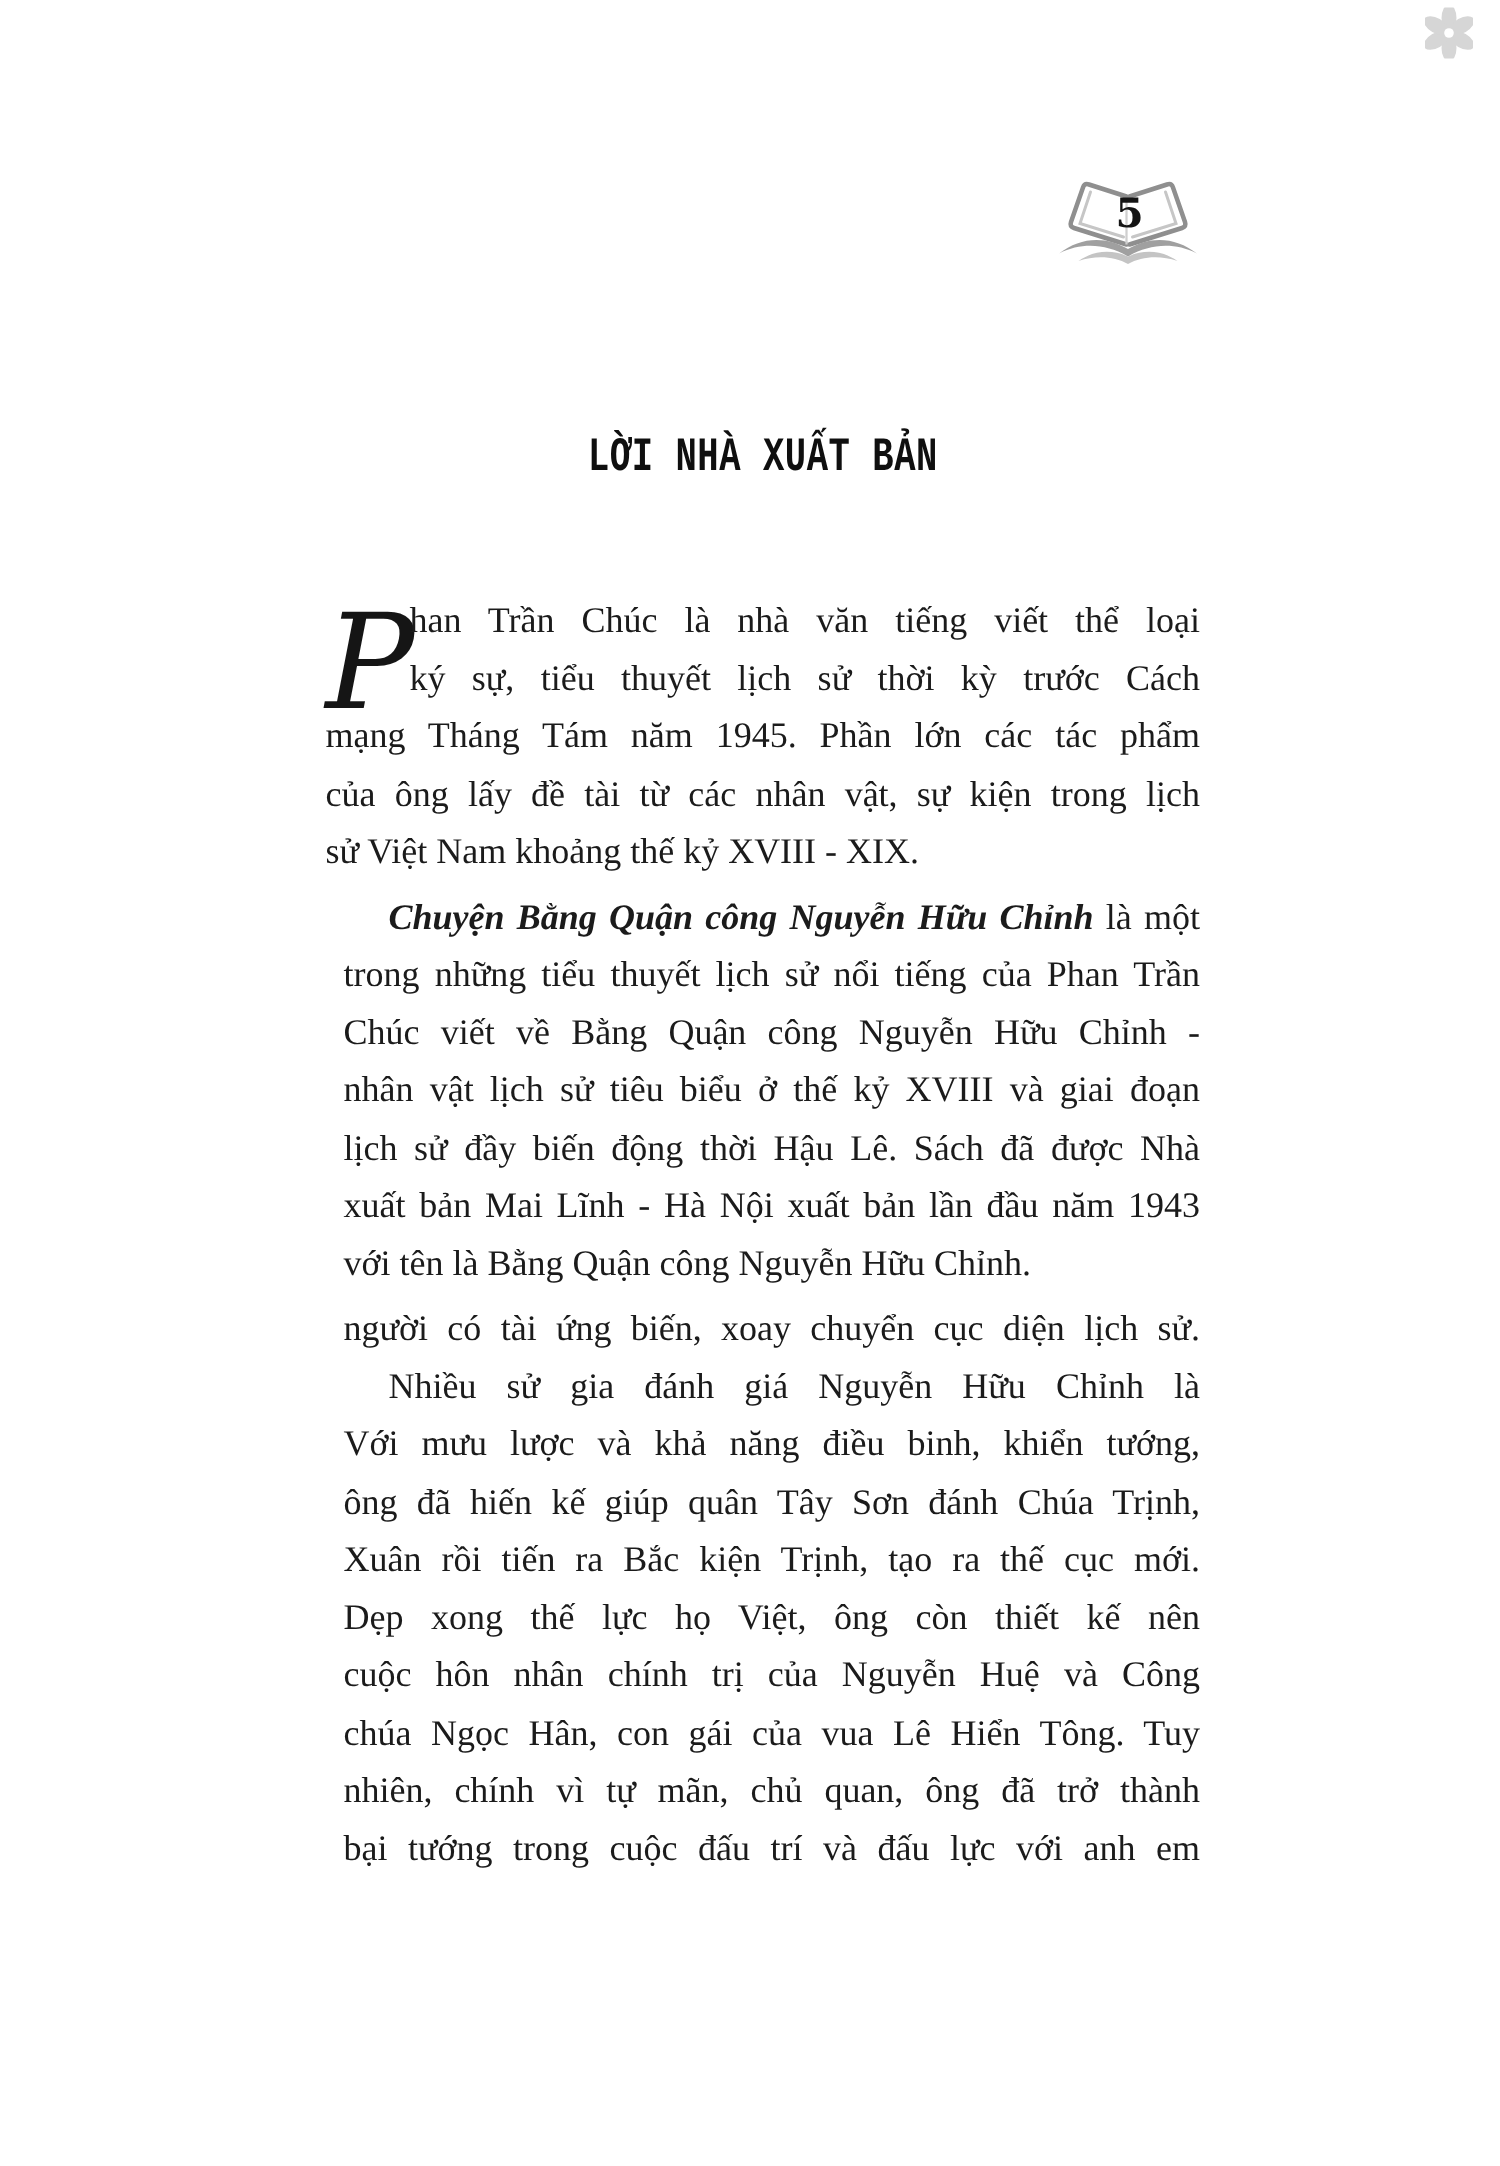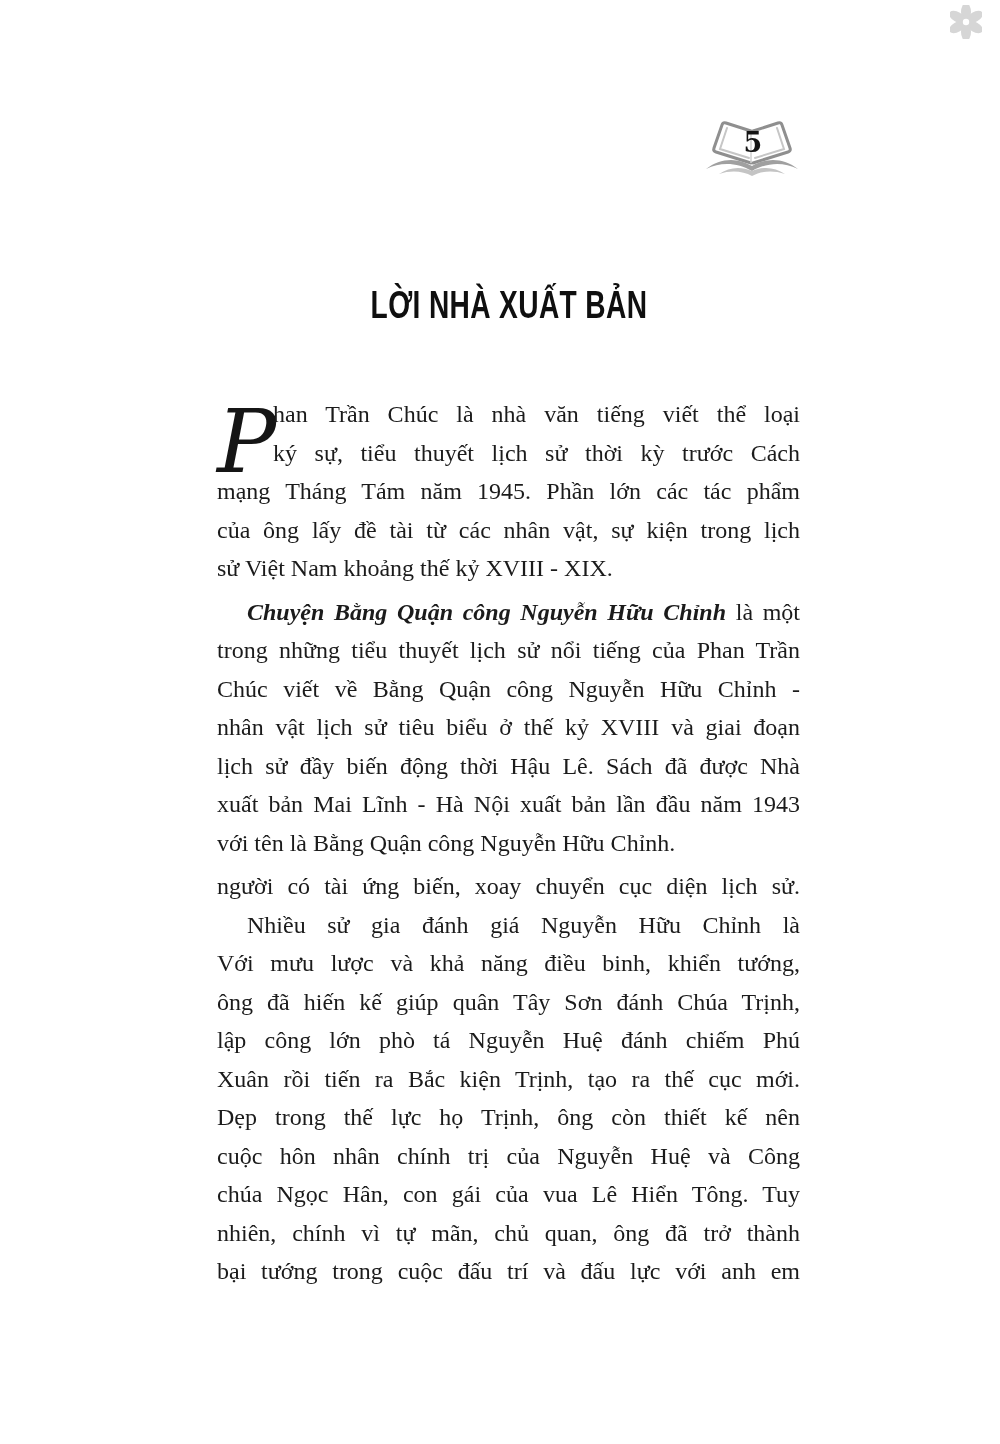--- a/index.html
+++ b/index.html
@@ -15,32 +15,32 @@
   .book { position:absolute; left:699px; top:118px; width:106px; height:58px; }
   .page-number {
     position:absolute; left:740px; top:127px; width:26px; text-align:center;
     font-family:"DejaVu Serif", serif; font-weight:bold; font-size:27px; color:#141414;
   }
 
   
   .title {
     position:absolute; left:217px; top:283px; width:583px; margin:0;
     text-align:center; white-space:nowrap;
-    font-family:Liberation Sans, sans-serif; font-weight:700;
-    font-size:38px; line-height:44px; color:#0f0f0f;
+    font-family:Liberation Mono, monospace; font-weight:700;
+    font-size:32px; line-height:44px; color:#0f0f0f;
   }
   .title-inner { display:inline-block; transform:scaleX(0.74); transform-origin:50% 50%; letter-spacing:0.5px; }
 
   
   .body-text {
     position:absolute; left:217px; top:395px; width:583px;
     font-size:24px; line-height:38.5px; color:#1b1b1b;
   }
   .para { margin:0; }
-  .para + .para { margin-top:5px; }
+  .para + .para { margin-top:5px;margin-left:12px; }
   .line { text-align:justify; text-align-last:justify; }
   .line.last { text-align-last:left; }
   .line.indent { text-indent:30px; }
   .seg-bold-italic { font-weight:bold; font-style:italic; }
   .seg-italic { }
   .drop-cap {
     float:left; width:50px; height:64px; margin:12px 6px 0 0;
     font-family:"DejaVu Serif", serif; font-style:italic;
     font-size:88px; line-height:70px; color:#151515;
   }
@@ -98,23 +98,22 @@
         <div class="line"><span>nhân vật lịch sử tiêu biểu ở thế kỷ XVIII và giai đoạn</span></div>
         <div class="line"><span>lịch sử đầy biến động thời Hậu Lê. Sách đã được Nhà</span></div>
         <div class="line"><span>xuất bản Mai Lĩnh - Hà Nội xuất bản lần đầu năm 1943</span></div>
         <div class="line last"><span>với tên là </span><span class="seg-italic">Bằng Quận công Nguyễn Hữu Chỉnh.</span></div>
       </div>
       <div class="para">
         <div class="line"><span>người có tài ứng biến, xoay chuyển cục diện lịch sử.</span></div>
         <div class="line indent"><span>Nhiều sử gia đánh giá Nguyễn Hữu Chỉnh là</span></div>
         <div class="line"><span>Với mưu lược và khả năng điều binh, khiển tướng,</span></div>
         <div class="line"><span>ông đã hiến kế giúp quân Tây Sơn đánh Chúa Trịnh,</span></div>
-        <div class="line"><span>lập công lớn phò tá Nguyễn Huệ đánh chiếm Phú</span></div>
         <div class="line"><span>Xuân rồi tiến ra Bắc kiện Trịnh, tạo ra thế cục mới.</span></div>
-        <div class="line"><span>Dẹp trong thế lực họ Trịnh, ông còn thiết kế nên</span></div>
+        <div class="line"><span>Dẹp xong thế lực họ Việt, ông còn thiết kế nên</span></div>
         <div class="line"><span>cuộc hôn nhân chính trị của Nguyễn Huệ và Công</span></div>
         <div class="line"><span>chúa Ngọc Hân, con gái của vua Lê Hiển Tông. Tuy</span></div>
         <div class="line"><span>nhiên, chính vì tự mãn, chủ quan, ông đã trở thành</span></div>
         <div class="line"><span>bại tướng trong cuộc đấu trí và đấu lực với anh em</span></div>
       </div>
     </div>
 
 </div>
 
 </body></html>

